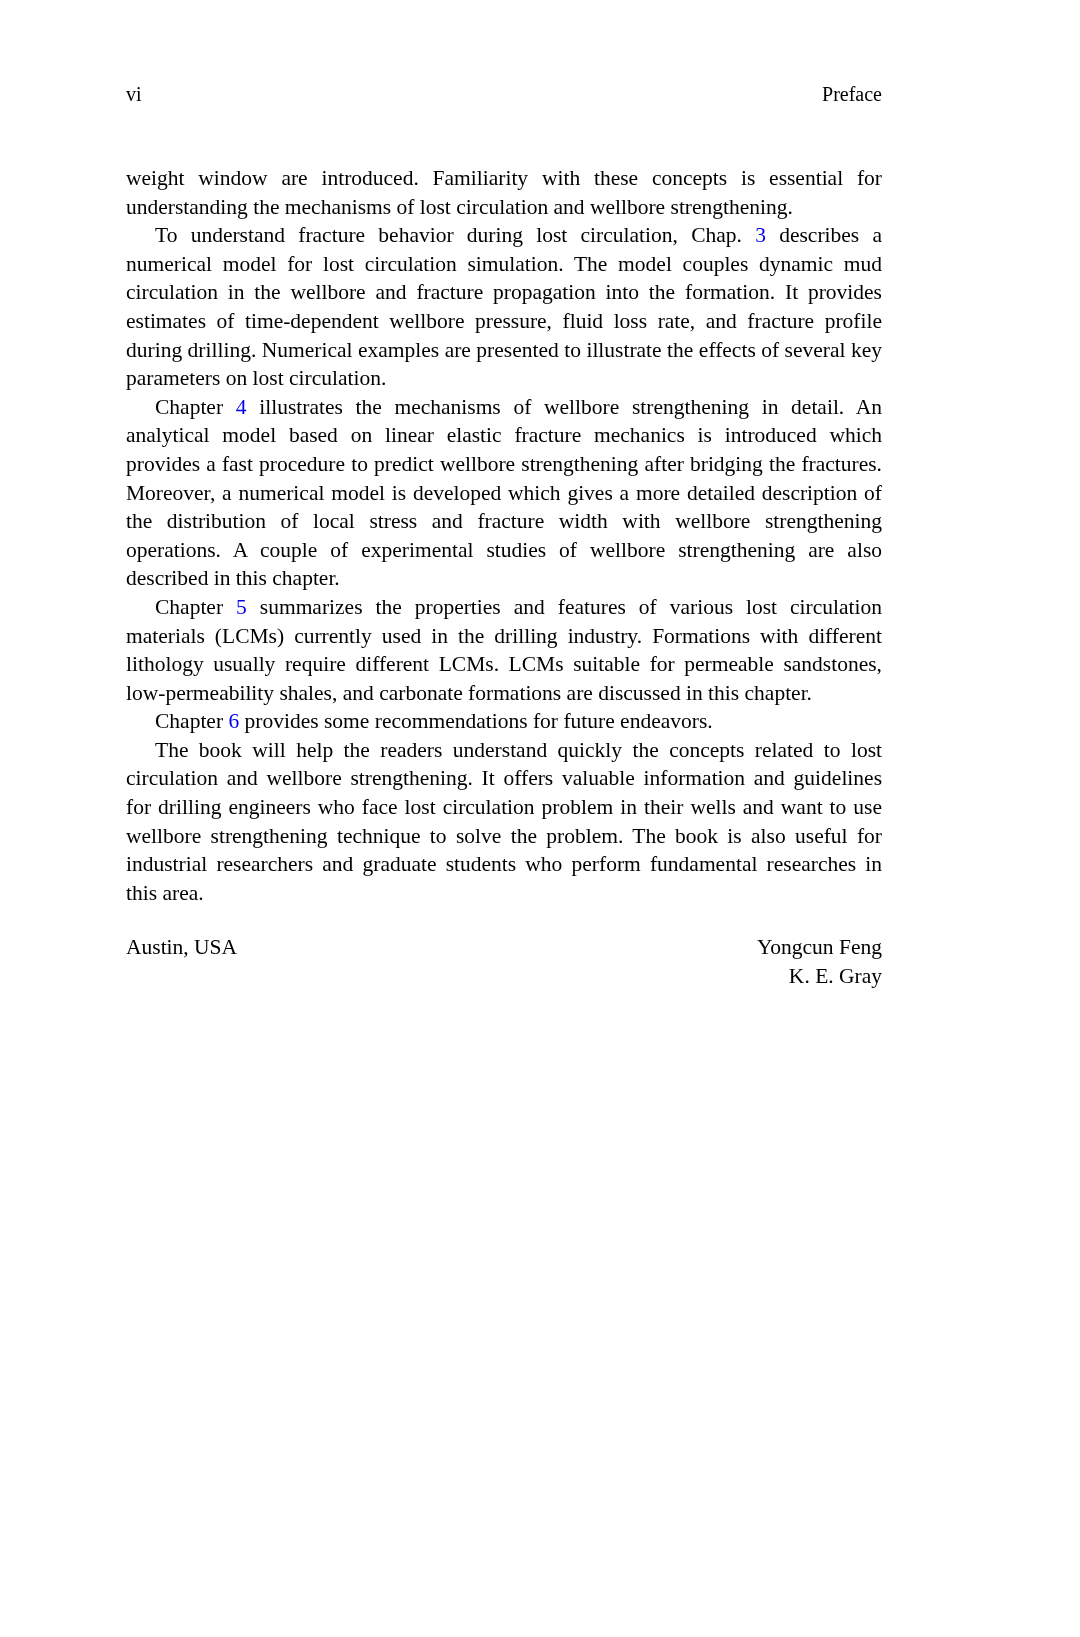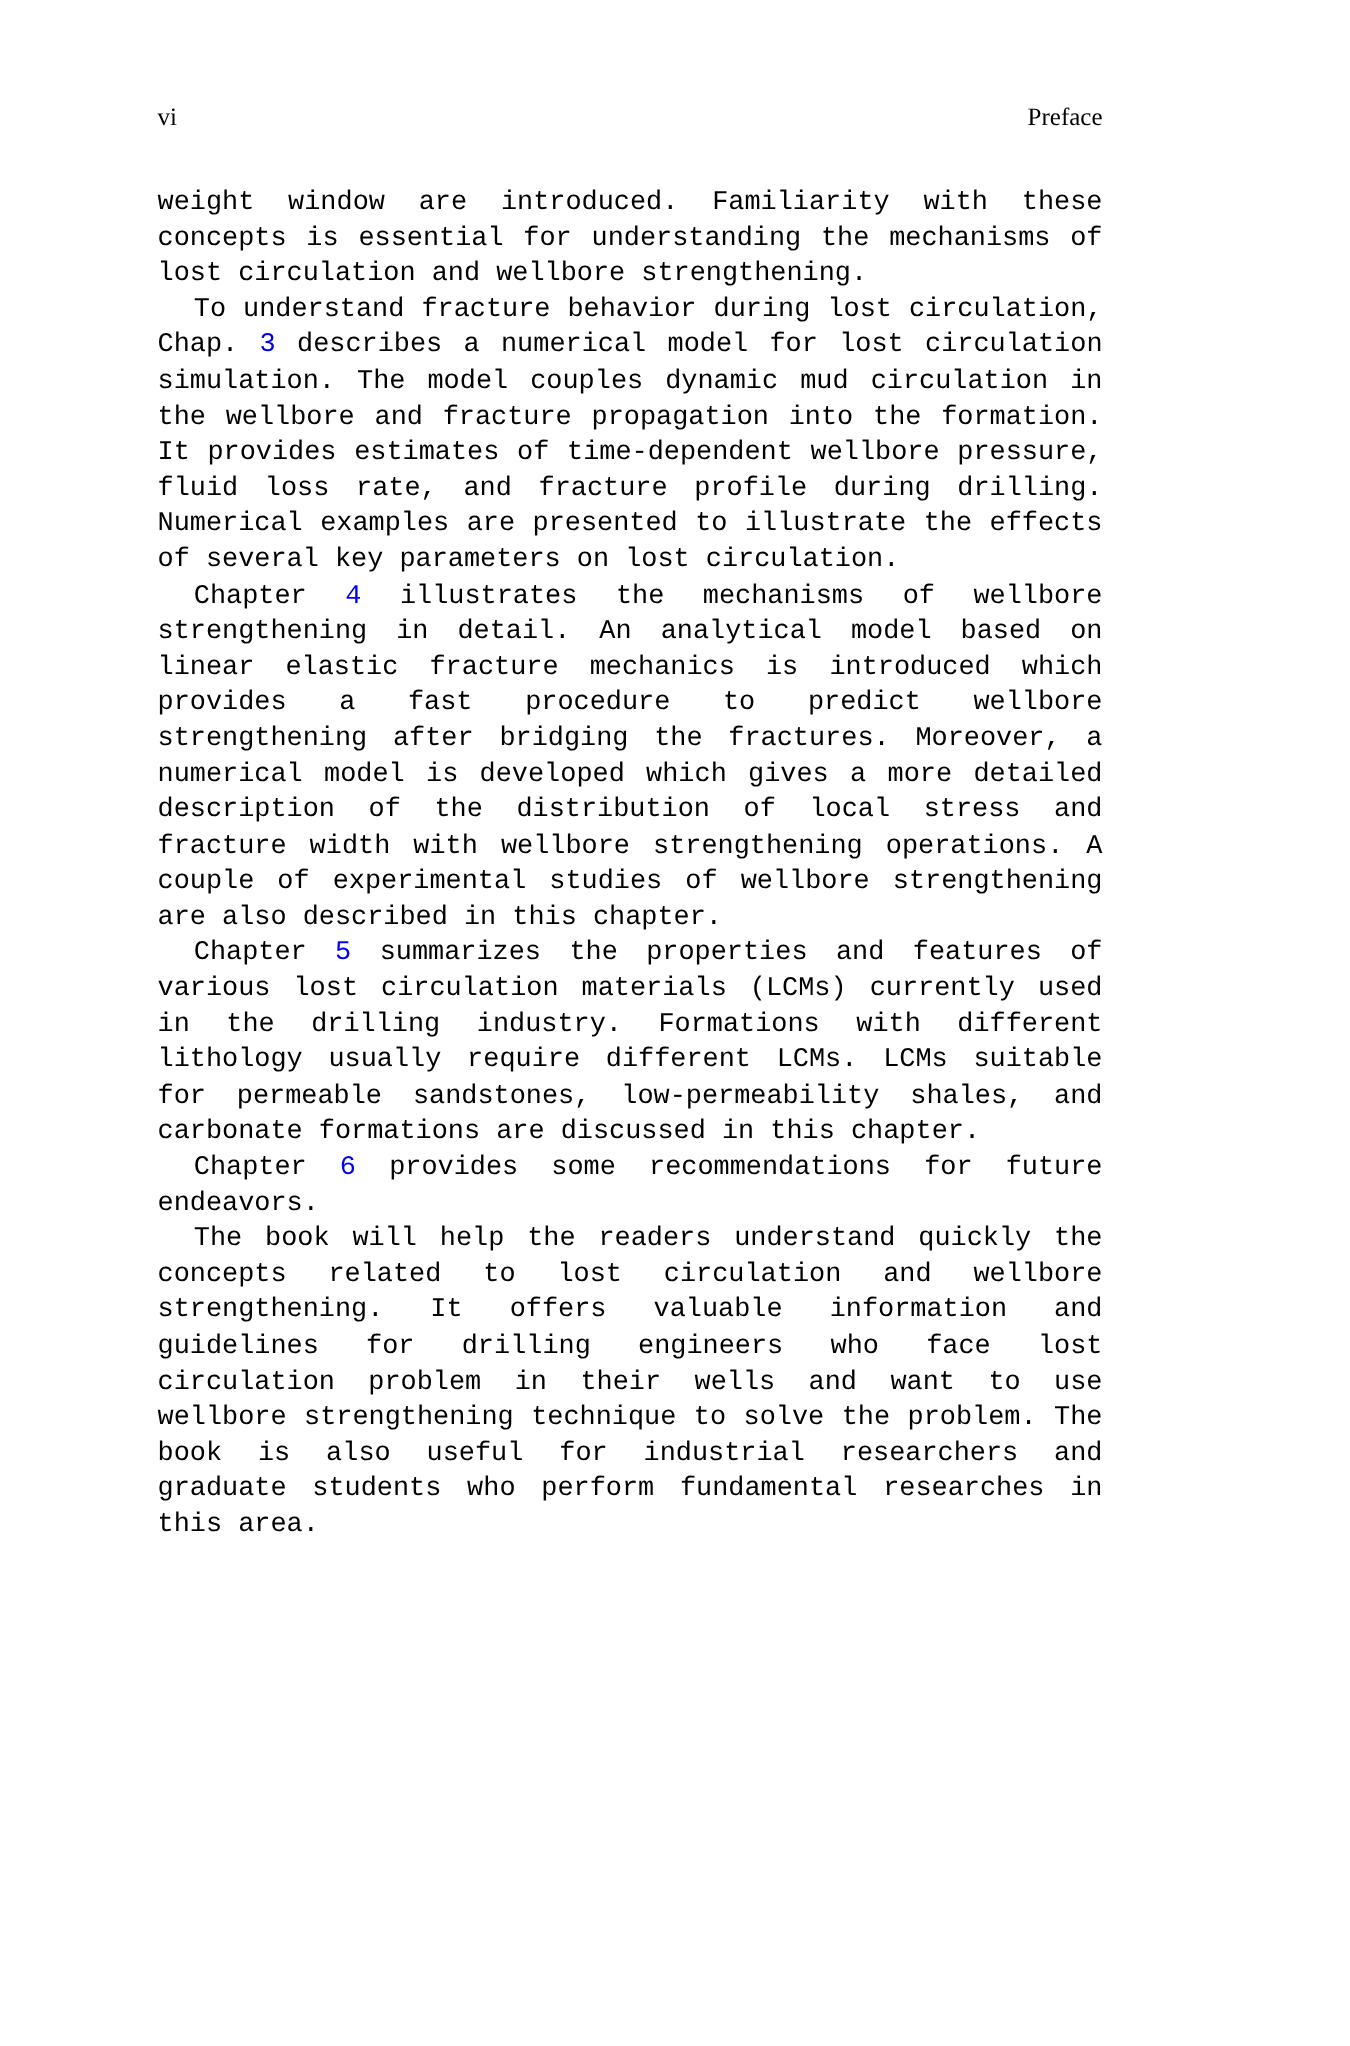--- a/index.html
+++ b/index.html
@@ -19,25 +19,24 @@
     overflow: hidden;
   }
   .header {
     display: flex;
     justify-content: space-between;
     align-items: baseline;
     font-size: 20px;
     line-height: 1;
   }
   .body-text {
-    margin-top: 44px;
+    margin-top: 60px;
     font-size: 21.5px;
     line-height: 28.6px;
     text-align: justify;
-    font-family: Liberation Mono, monospace;
   }
   .para {
     margin: 0;
     padding: 0;
   }
   .para.indent {
     text-indent: 29px;
   }
   .chapter-link {
     cursor: pointer;
@@ -69,14 +68,21 @@
 
   <div class="body-text" id="paragraphs">
       <p class="para"><span>weight window are introduced. Familiarity with these concepts is essential for understanding the mechanisms of lost circulation and wellbore strengthening.</span></p>
       <p class="para indent"><span>To understand fracture behavior during lost circulation, Chap. </span><span class="chapter-link" style="color: rgb(0, 0, 238);">3</span><span> describes a numerical model for lost circulation simulation. The model couples dynamic mud circulation in the wellbore and fracture propagation into the formation. It provides estimates of time-dependent wellbore pressure, fluid loss rate, and fracture profile during drilling. Numerical examples are presented to illustrate the effects of several key parameters on lost circulation.</span></p>
       <p class="para indent"><span>Chapter </span><span class="chapter-link" style="color: rgb(0, 0, 238);">4</span><span> illustrates the mechanisms of wellbore strengthening in detail. An analytical model based on linear elastic fracture mechanics is introduced which provides a fast procedure to predict wellbore strengthening after bridging the fractures. Moreover, a numerical model is developed which gives a more detailed description of the distribution of local stress and fracture width with wellbore strengthening operations. A couple of experimental studies of wellbore strengthening are also described in this chapter.</span></p>
       <p class="para indent"><span>Chapter </span><span class="chapter-link" style="color: rgb(0, 0, 238);">5</span><span> summarizes the properties and features of various lost circulation materials (LCMs) currently used in the drilling industry. Formations with different lithology usually require different LCMs. LCMs suitable for permeable sandstones, low-permeability shales, and carbonate formations are discussed in this chapter.</span></p>
       <p class="para indent"><span>Chapter </span><span class="chapter-link" style="color: rgb(0, 0, 238);">6</span><span> provides some recommendations for future endeavors.</span></p>
       <p class="para indent"><span>The book will help the readers understand quickly the concepts related to lost circulation and wellbore strengthening. It offers valuable information and guidelines for drilling engineers who face lost circulation problem in their wells and want to use wellbore strengthening technique to solve the problem. The book is also useful for industrial researchers and graduate students who perform fundamental researches in this area.</span></p>
     </div>
 
+  <div class="signature">
+    <span>Austin, USA</span>
+    <div class="authors">
+      <span>Yongcun Feng</span>
+      <span>K. E. Gray</span>
+    </div>
+  </div>
 
 </div>
 
 </body></html>

